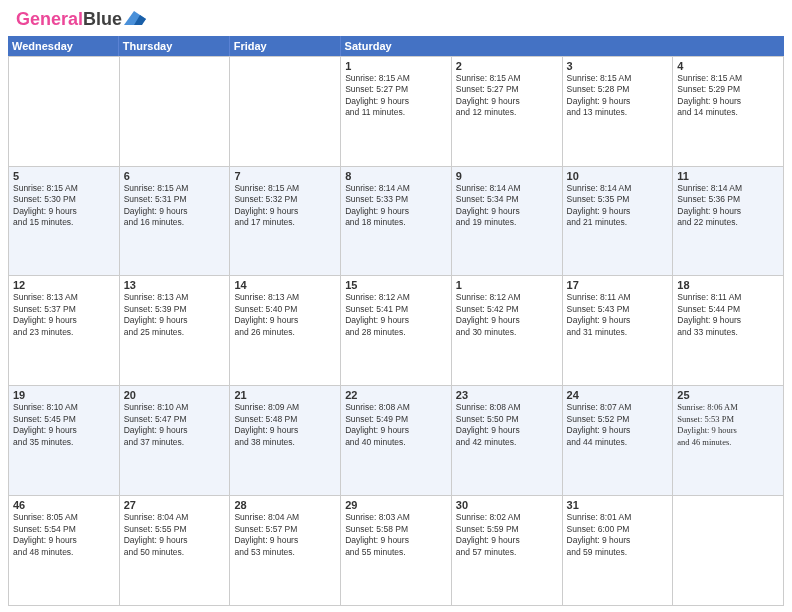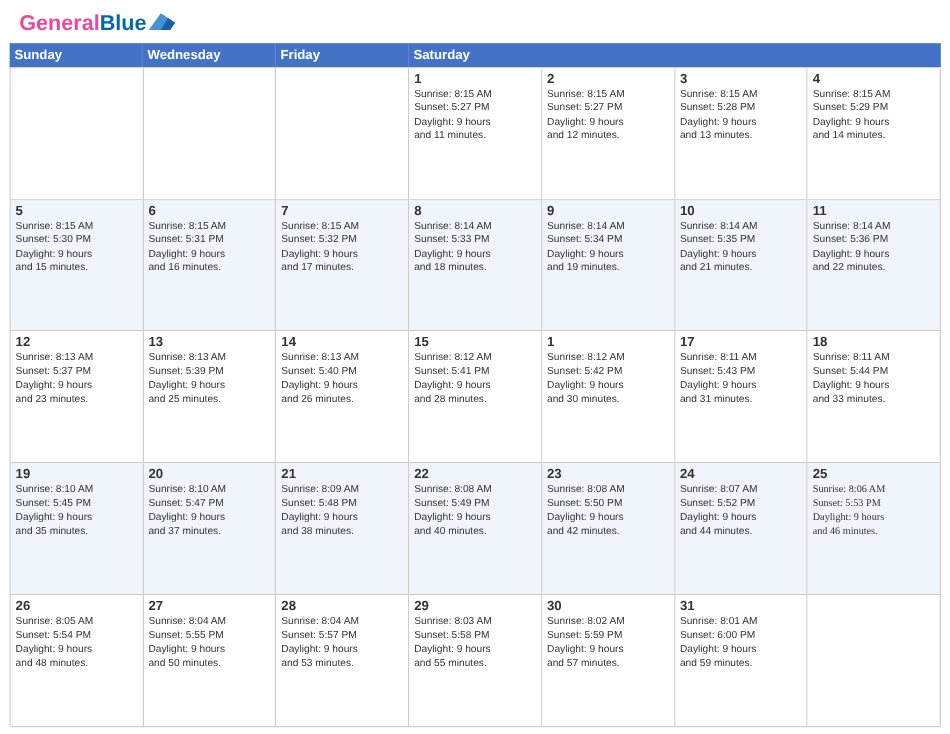--- a/index.html
+++ b/index.html
@@ -108,38 +108,38 @@
     }
   </style>
 </head>
 <body>
 
 <div class="page">
   <div class="header">
     <div class="logo">
       <div style="display:flex;align-items:center;">
         <span class="logo-text">
-          <span style="color:#ec4899">General</span><span style="color:#0369a1">Blue</span>
+          <span style="color:#ec4899">General</span><span style="color:#404040">Blue</span>
         </span>
         <svg width="22" height="14" viewBox="0 0 22 14" style="margin-left:2px;margin-top:-4px;">
           <polygon points="0,14 10,0 22,8 16,14" fill="#4a90d9"></polygon>
           <polygon points="10,14 16,4 22,8 18,14" fill="#1a5fa8"></polygon>
         </svg>
       </div>
     </div>
     <div class="title-area">
       <div class="month-title"></div>
       <div class="location-title"></div>
     </div>
   </div>
 
   <div class="calendar">
     <div class="cal-header">
-    <div class="cal-header-cell">Sunday</div>
         <div class="cal-header-cell">Wednesday</div>
+        <div class="cal-header-cell">Thursday</div>
         <div class="cal-header-cell">Friday</div>
         <div class="cal-header-cell">Saturday</div>
       </div>
     <div class="cal-body">
     <div class="cal-row">
           <div class="cal-cell"></div>
           <div class="cal-cell"></div>
           <div class="cal-cell"></div>
           <div class="cal-cell">
             <div class="day-num">1</div>
@@ -318,21 +318,21 @@
           <div class="cal-cell alt-row">
             <div class="day-num">25</div>
             <div class="cell-info" style="white-space: pre-line; font-family: Liberation Serif, serif;">Sunrise: 8:06 AM
 Sunset: 5:53 PM
 Daylight: 9 hours
 and 46 minutes.</div>
           </div>
         </div>
         <div class="cal-row">
           <div class="cal-cell">
-            <div class="day-num">26</div>
+            <div class="day-num">46</div>
             <div class="cell-info" style="white-space: pre-line;">Sunrise: 8:05 AM
 Sunset: 5:54 PM
 Daylight: 9 hours
 and 48 minutes.</div>
           </div>
           <div class="cal-cell">
             <div class="day-num">27</div>
             <div class="cell-info" style="white-space: pre-line;">Sunrise: 8:04 AM
 Sunset: 5:55 PM
 Daylight: 9 hours

